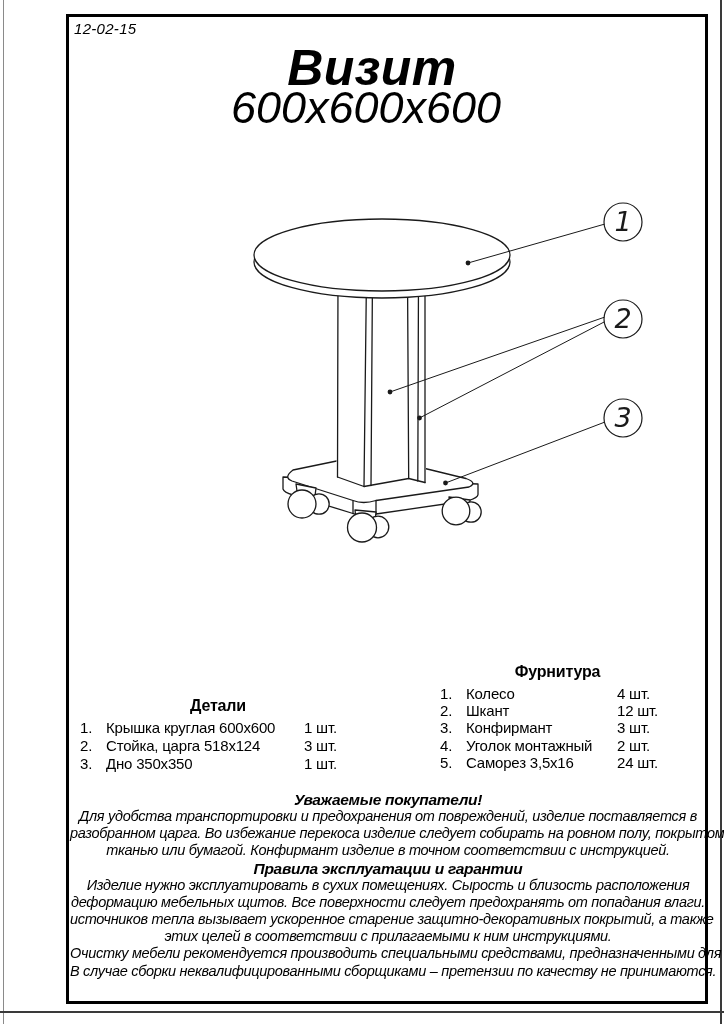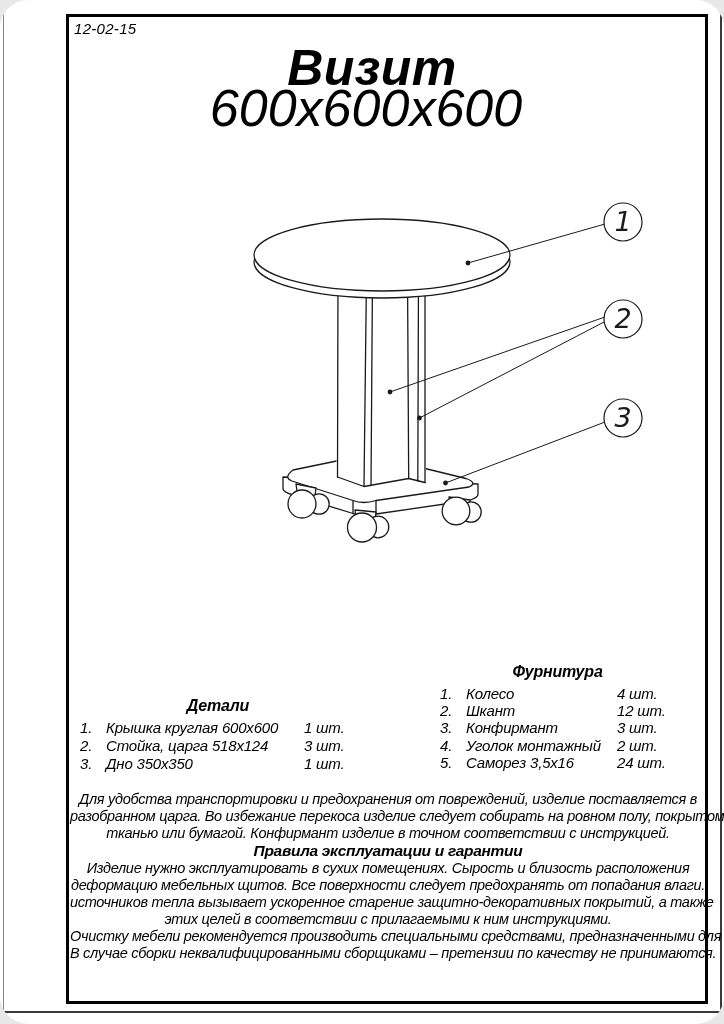--- a/index.html
+++ b/index.html
@@ -1,18 +1,18 @@
 <!DOCTYPE html>
 <html><head>
 <meta charset="utf-8">
 <style>
   html,body{margin:0;padding:0;background:#e8e8e8;}
   .page{
     position:relative;width:724px;height:1024px;background:#ffffff;
-    font-family:"Liberation Sans",sans-serif;color:#000;overflow:hidden;border-radius:28px;
+    font-family:"Liberation Sans",sans-serif;color:#000;overflow:hidden;
   }
   
   .scan-line{position:absolute;background:#3a3a3a;}
   .scan-left{left:3px;top:0;width:1px;height:1024px;background:#8a8a8a;}
   .scan-right{left:720px;top:0;width:2px;height:1024px;}
   .scan-bottom{left:0;top:1011px;width:724px;height:2px;}
   
   .frame{
     position:absolute;left:66px;top:14px;width:642px;height:990px;
     border:3px solid #000;box-sizing:border-box;
@@ -20,29 +20,29 @@
   .date{
     position:absolute;left:74px;top:20px;
     font-style:italic;font-size:15px;letter-spacing:.3px;
   }
   .title{
     position:absolute;left:50px;top:26px;width:644px;text-align:center;
     font-size:50px;line-height:52px;font-weight:bold;font-style:italic;letter-spacing:.5px;margin-top:16px;
   }
   .subtitle{
     position:absolute;left:44px;top:84px;width:644px;text-align:center;
-    font-size:52px;line-height:48px;font-style:italic;
+    font-size:45px;line-height:48px;font-style:italic;
   }
   .drawing{position:absolute;left:225px;top:185px;width:470px;height:395px;}
   .drawing svg{display:block;}
   .callout-num{
     font-family:"DejaVu Sans",sans-serif;font-style:italic;font-size:27px;
   }
   
-  .list{position:absolute;font-style:italic;font-size:15px;letter-spacing:-.2px;}
+  .list{position:absolute;font-size:15px;letter-spacing:-.2px;}
   .list .heading{
     text-align:center;font-weight:bold;font-size:16px;line-height:16px;margin-bottom:5px;
   }
   .lrow{display:flex;}
   .parts{left:80px;top:698px;width:276px;}
   .parts .lrow{line-height:18px;}
   .parts .num{width:26px;}
   .parts .name{flex:1;}
   .parts .qty{width:52px;}
   .hardware{left:440px;top:664px;width:235px;}
@@ -186,20 +186,21 @@
       <span class="qty">2 шт.</span>
     </div>
     <div class="lrow">
       <span class="num">5.</span>
       <span class="name">Саморез 3,5х16</span>
       <span class="qty">24 шт.</span>
     </div>
   </div>
 
   <div class="notes">
+    <div class="nheading">Уважаемые покупатели!</div>
     <div class="line">Для удобства транспортировки  и предохранения от повреждений, изделие поставляется в</div>
     <div class="line">разобранном царга. Во избежание перекоса изделие следует собирать на ровном полу, покрытом</div>
     <div class="line">тканью или бумагой. Конфирмант изделие в точном соответствии с инструкцией.</div>
     <div class="nheading">Правила эксплуатации и гарантии</div>
     <div class="line">Изделие нужно эксплуатировать в сухих помещениях. Сырость и близость расположения</div>
     <div class="line">деформацию мебельных щитов. Все поверхности следует предохранять от попадания влаги.</div>
     <div class="line">источников тепла вызывает ускоренное старение защитно-декоративных покрытий, а также</div>
     <div class="line">этих целей в соответствии с прилагаемыми к ним инструкциями.</div>
     <div class="line">Очистку мебели рекомендуется производить специальными средствами, предназначенными для</div>
     <div class="line">В случае сборки неквалифицированными сборщиками – претензии по качеству не принимаются.</div>

